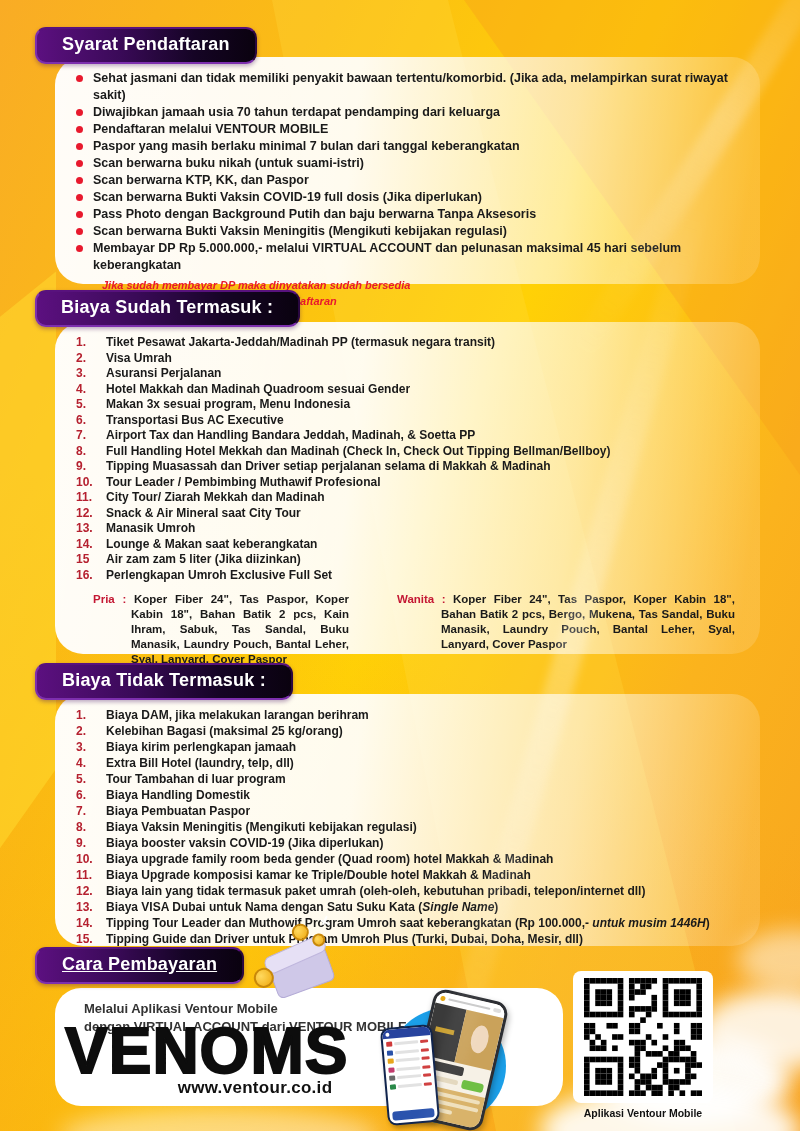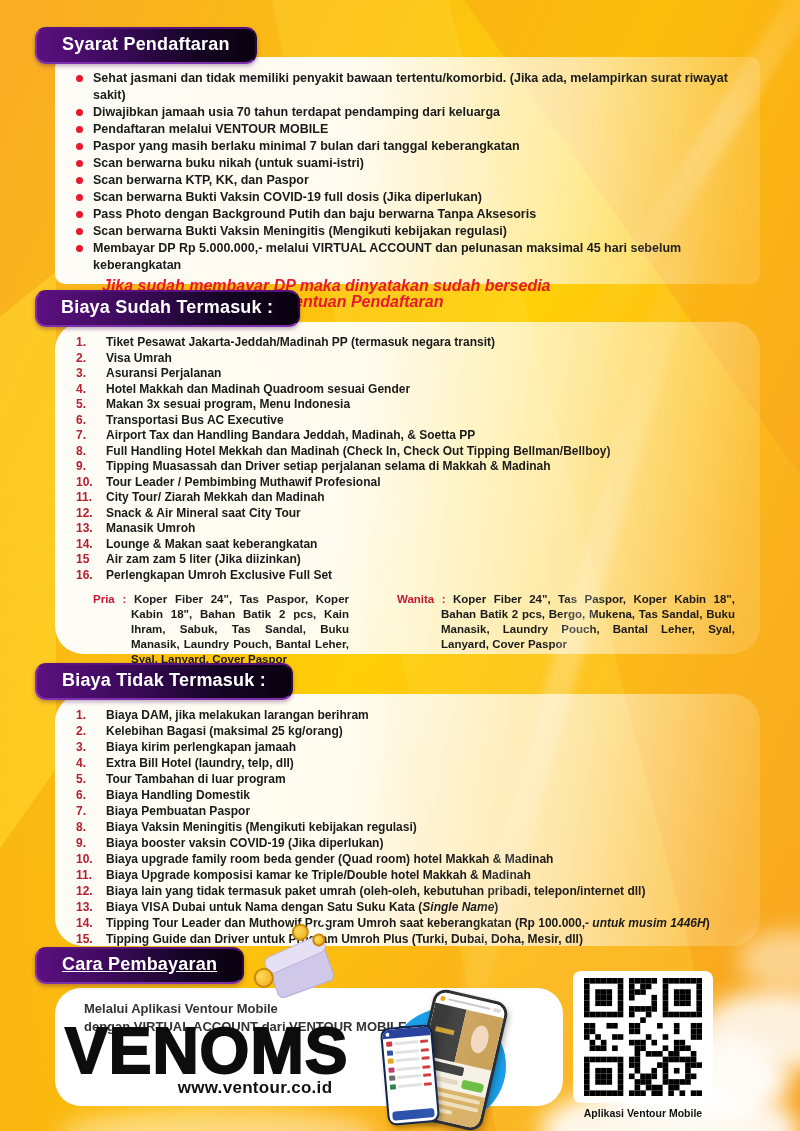--- a/index.html
+++ b/index.html
@@ -33,21 +33,21 @@
     color:#ffffff;font-size:18px;letter-spacing:.2px;white-space:nowrap;
     box-shadow:0 2px 4px rgba(60,10,90,.35);}
   
   .panel{position:absolute;z-index:2;border-radius:28px;
     background:linear-gradient(97deg,rgba(255,255,255,.97) 0%,rgba(255,255,255,.93) 42%,rgba(255,255,255,.6) 72%,rgba(255,255,255,.14) 97%);}
   .panel-solid{position:absolute;z-index:2;border-radius:26px;background:#fff;}
   
   .b-list{padding:13px 14px 0 21px;}
   .b-row{display:flex;align-items:flex-start;color:#1a1a1a;font-size:12.5px;line-height:17px;}
   .dot{flex:0 0 7px;width:7px;height:7px;border-radius:50%;background:#e8192d;margin:5px 10px 0 0;}
-  .note{margin:4px 0 0 47px;color:#e8192d;font-style:italic;font-size:16px;line-height:15.5px;}
+  .note{margin:4px 0 0 47px;color:#e8192d;font-style:italic;font-size:11px;line-height:15.5px;}
   .n-list{padding:13px 10px 0 21px;}
   .n-row{display:flex;align-items:flex-start;color:#1a1a1a;}
   .s2 .n-row{font-size:12px;line-height:15.5px;}
   .s3 .n-row{font-size:12px;line-height:16px;}
   .n-row .num{flex:0 0 30px;color:#b5202f;}
   .n-row .txt{flex:1;}
   .it{font-style:italic;}
   
   .gear{display:flex;margin-top:9px;padding-left:38px;}
   .gear p{margin:0;font-size:11.5px;line-height:15px;color:#1a1a1a;text-align:justify;
@@ -112,21 +112,21 @@
 <div class="bg"></div>
 <div class="tri1"></div>
 <div class="tri2"></div>
 <div class="tri3"></div>
 <div class="cloud" style="left:600px;top:1035px;width:190px;height:90px;opacity:.95"></div>
 <div class="cloud" style="left:700px;top:990px;width:150px;height:80px;opacity:.85"></div>
 <div class="cloud" style="left:540px;top:1085px;width:260px;height:90px;opacity:.9"></div>
 <div class="cloud" style="left:60px;top:1108px;width:320px;height:55px;opacity:.45"></div>
 <div class="cloud" style="left:738px;top:930px;width:110px;height:60px;opacity:.5"></div>
 
-<div class="panel" style="left:55px;top:57px;width:705px;height:227px;border-radius:10px;">
+<div class="panel" style="left:55px;top:57px;width:705px;height:227px;">
   <div class="b-list">
       <div class="b-row">
         <span class="dot"></span>
         <span class="b-text">Sehat jasmani dan tidak memiliki penyakit bawaan tertentu/komorbid. (Jika ada, melampirkan surat riwayat sakit)</span>
       </div>
       <div class="b-row">
         <span class="dot"></span>
         <span class="b-text">Diwajibkan jamaah usia 70 tahun terdapat pendamping dari keluarga</span>
       </div>
       <div class="b-row">

